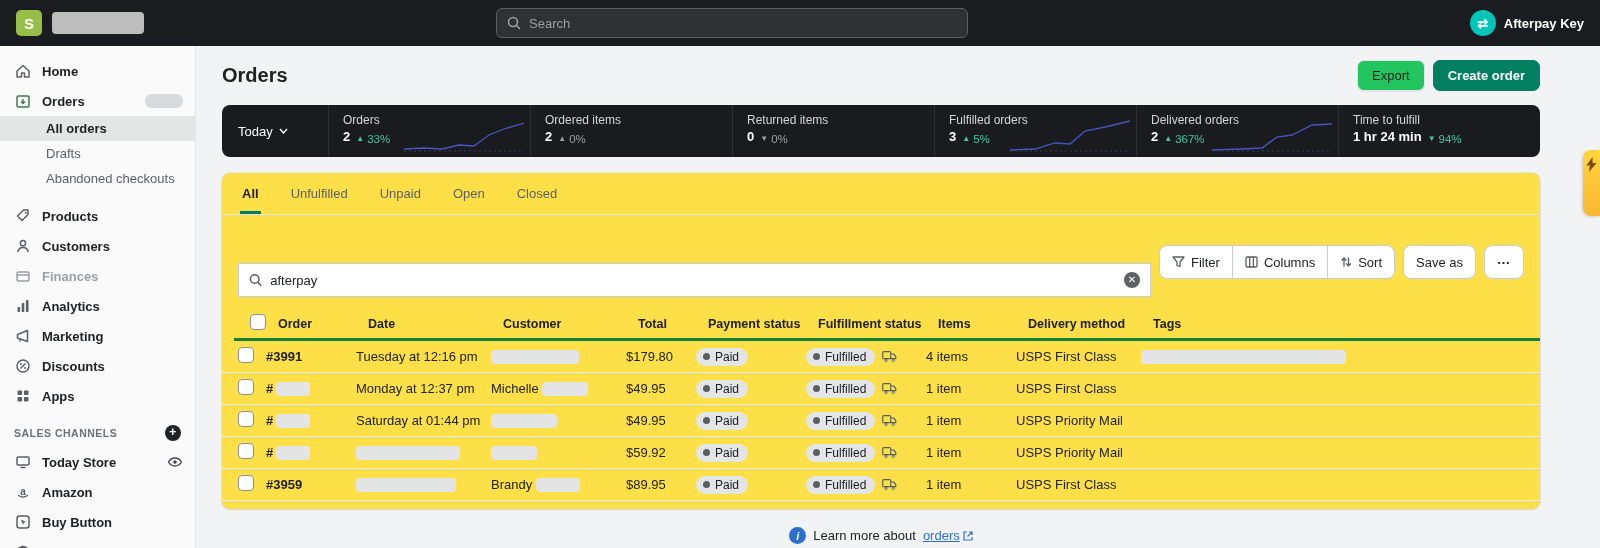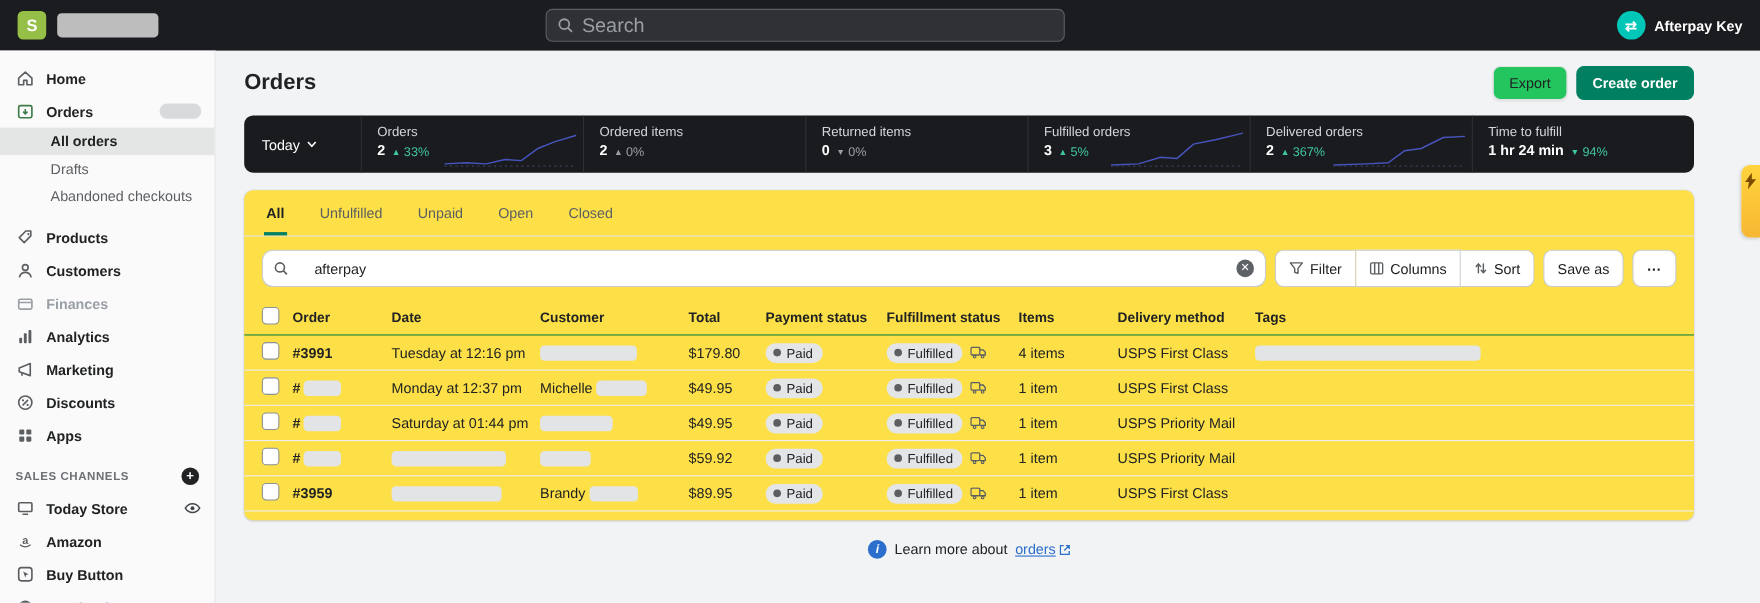--- a/index.html
+++ b/index.html
@@ -6,21 +6,21 @@
   html,body { width:1600px; height:548px; overflow:hidden; font-family:"Liberation Sans", sans-serif; background:#f2f3f5; }
 
   
   .topbar { height:46px; background:#1b1c1f; display:flex; align-items:center; padding:0 16px; color:#fff; }
   .tb-left { display:flex; align-items:center; gap:10px; width:480px; }
   .shopify-logo { width:26px; height:26px; border-radius:5px; background:#95bf47; display:flex; align-items:center; justify-content:center; color:#fff; font-weight:bold; font-size:15px; }
   .store-redacted { width:92px; height:22px; border-radius:4px; background:#d9d9d9; opacity:.85; }
   .tb-center { flex:1; display:flex; justify-content:flex-start; }
   .tb-search { width:472px; height:30px; background:#303135; border:1px solid #5b5e62; border-radius:6px; display:flex; align-items:center; padding:0 10px; gap:8px; }
   .tb-search svg { flex:none; }
-  .tb-search input { background:transparent; border:none; outline:none; color:#fef9c3; font-size:18px; width:100%; font-family:"Liberation Sans",sans-serif; }
+  .tb-search input { background:transparent; border:none; outline:none; color:#fef9c3; font-size:13px; width:100%; font-family:"Liberation Sans",sans-serif; }
   .tb-search input::placeholder { color:#9a9fa5; }
   .tb-right { display:flex; align-items:center; gap:8px; margin-left:auto; font-size:13px; font-weight:600; color:#fff; }
   .afterpay-icon { width:26px; height:26px; border-radius:50%; background:#00c6b7; display:flex; align-items:center; justify-content:center; color:#fff; font-size:13px; font-weight:bold; }
 
   
   .shell { display:flex; height:502px; }
   .sidebar { width:196px; background:#fafafb; border-right:1px solid #e3e4e6; padding-top:10px; flex:none; }
   .main { flex:1; padding:14px 60px 0 26px; position:relative; }
 
   
@@ -55,34 +55,34 @@
   .delta.neu { color:#9a9fa6; }
   .spark { position:absolute; right:6px; bottom:2px; opacity:.95; pointer-events:none; }
 
   
   .card { margin-top:16px; background:#fde047; border-radius:8px; box-shadow:0 0 0 1px rgba(0,0,0,.05), 0 1px 2px rgba(0,0,0,.08); overflow:hidden; }
   .tabs { display:flex; gap:28px; padding:0 18px; border-bottom:1px solid #e1e3e5; height:42px; align-items:center; }
   .tab { font-size:13px; color:#5c5f62; padding:12px 2px 10px; cursor:pointer; border-bottom:3px solid transparent; }
   .tab.active { color:#202223; font-weight:600; border-bottom:3px solid #008060; }
 
   .controls { display:flex; gap:8px; padding:12px 16px; align-items:center; }
-  .search-box { flex:1; height:34px; border:1px solid #c9cccf; border-radius:10px; display:flex; align-items:center; gap:24px; padding:0 10px; background:#fff; }
+  .search-box { flex:1; height:34px; border:1px solid #c9cccf; border-radius:0; display:flex; align-items:center; gap:8px; padding:0 10px; background:#fff;margin-top:36px; }
   .search-box input { border:none; outline:none; font-size:13px; color:#202223; width:100%; font-family:"Liberation Sans",sans-serif; }
   .clear-btn { width:16px; height:16px; border-radius:50%; background:#5e6266; color:#fff; font-size:10px; line-height:16px; text-align:center; cursor:pointer; flex:none; }
   .btn-group { display:flex; }
   .ctl-btn { height:34px; background:#fff; border:1px solid #c9cccf; display:flex; align-items:center; gap:6px; padding:0 12px; font-size:13px; font-weight:500; color:#202223; cursor:pointer; }
   .btn-group .ctl-btn + .ctl-btn { border-left:none; }
   .btn-group .ctl-btn:first-child { border-radius:8px 0 0 8px; }
   .btn-group .ctl-btn:last-child { border-radius:0 8px 8px 0; }
   .ctl-btn.single { border-radius:8px; }
   .ctl-btn.more { width:40px; justify-content:center; font-weight:700; letter-spacing:1px; }
 
   
   .grid-cols { display:grid; grid-template-columns:28px 90px 135px 135px 70px 110px 120px 90px 125px 1fr; align-items:center; padding:0 16px; }
-  .thead { height:32px; border-bottom:1px solid #15803d; font-size:12.5px; font-weight:700; color:#202223; }
+  .thead { height:32px; border-bottom:3px solid #15803d; font-size:12.5px; font-weight:700; color:#202223;margin-left:12px; }
   .trow { height:32px; border-bottom:1px solid #edeeef; font-size:13px; color:#202223; }
   .trow:last-child { border-bottom:none; }
   .cell.order { font-weight:700; display:flex; align-items:center; gap:3px; }
   input[type=checkbox] { appearance:none; width:16px; height:16px; border:1.6px solid #8c9196; border-radius:4px; background:#fff; cursor:pointer; }
   .pill { display:inline-flex; align-items:center; gap:5px; background:#e4e5e7; border-radius:10px; padding:2px 9px 2px 7px; font-size:12px; color:#202223; }
   .pill .dot { width:7px; height:7px; border-radius:50%; background:#5c5f62; flex:none; }
   .fcell { display:flex; align-items:center; gap:7px; }
   .redact { display:inline-block; height:14px; border-radius:4px; background:#e3e4e6; vertical-align:middle; }
   .card-pad-bottom { height:8px; }
 

